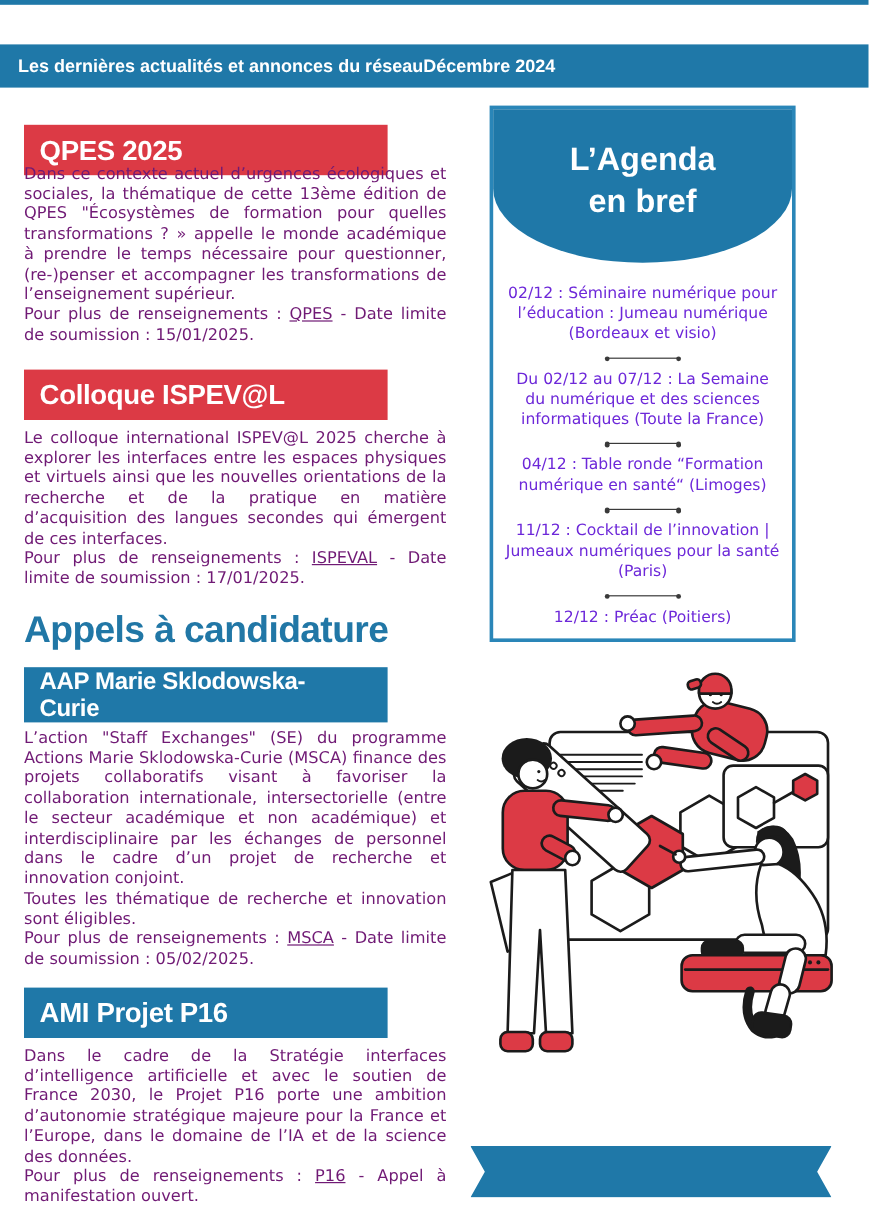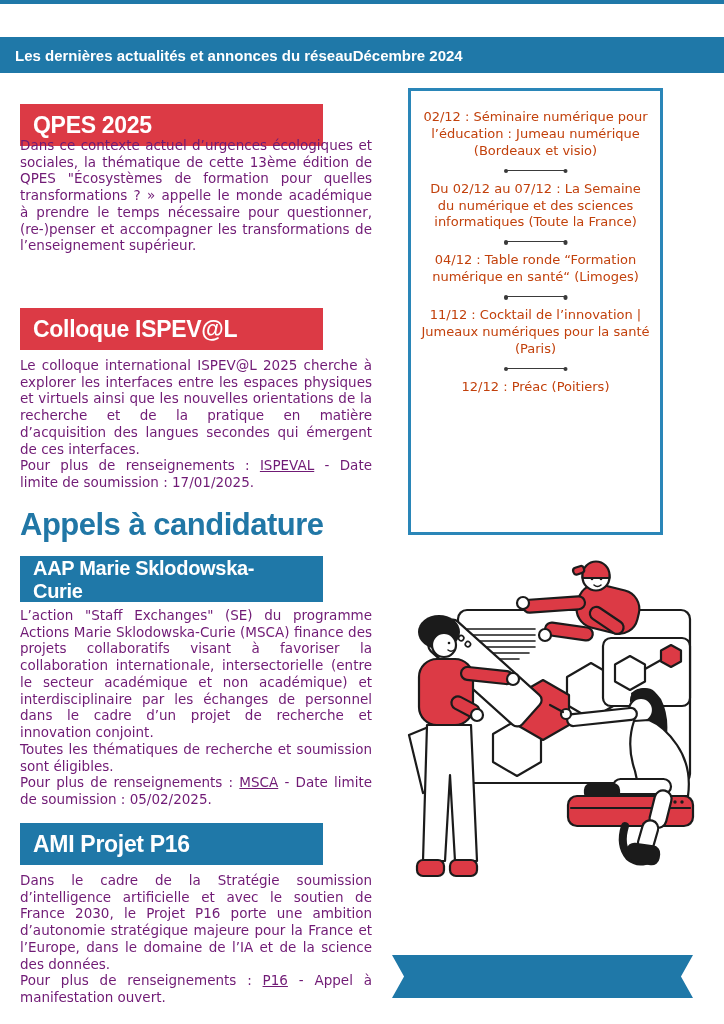--- a/index.html
+++ b/index.html
@@ -22,21 +22,21 @@
   .h2{position:absolute;left:20px;top:507px;margin:0;color:#2177A6;
         font-family:"Liberation Sans",sans-serif;font-weight:bold;font-size:31px;letter-spacing:-0.5px;}
   
   .agenda{position:absolute;left:408px;top:88px;width:255px;height:447px;box-sizing:border-box;
         border:3px solid #2A86B8;background:#fff;}
   .agenda-head{height:128px;background:#1F78A8;border-bottom-left-radius:50% 62px;
         border-bottom-right-radius:50% 62px;display:flex;flex-direction:column;justify-content:center;
         align-items:center;color:#fff;font-family:"Liberation Sans",sans-serif;font-weight:bold;
         font-size:27px;line-height:1.3;padding-bottom:8px;box-sizing:border-box;}
   .agenda-items{padding:18px 10px 0 10px;display:flex;flex-direction:column;align-items:center;}
-  .agenda-item{width:228px;font-size:13px;line-height:1.3;text-align:center;color:#c2410c;}
+  .agenda-item{width:228px;font-size:13px;line-height:1.3;text-align:center;color:#6d28d9;}
   .divider{position:relative;width:64px;height:5px;margin:8px auto;}
   .divider::before{content:"";position:absolute;left:2px;right:2px;top:2px;border-top:1.6px solid #3a3a3a;}
   .divider::after{content:"";position:absolute;left:0;top:1px;width:4.5px;height:4.5px;border-radius:50%;
         background:#3a3a3a;box-shadow:59.5px 0 0 #3a3a3a;}
   .illu{position:absolute;left:405px;top:543px;width:300px;height:350px;}
   .ribbon{position:absolute;left:392px;top:955px;width:301px;height:43px;background:#1F78A8;
         clip-path:polygon(0 0,100% 0,96% 50%,100% 100%,0 100%,4% 50%);}
 </style>
 </head>
 <body>
@@ -48,50 +48,55 @@
   <div class="top-banner">
     <span>Les dernières actualités et annonces du réseau</span>
     <span>Décembre 2024</span>
   </div>
 
   <div class="ban red" style="top:88px;margin-top:16px;">
     <span>QPES 2025</span>
   </div>
   <div class="para" style="top:137px;">
     <p>Dans ce contexte actuel d’urgences écologiques et sociales, la thématique de cette 13ème édition de QPES "Écosystèmes de formation pour quelles transformations ? » appelle le monde académique à prendre le temps nécessaire pour questionner, (re-)penser et accompagner les transformations de l’enseignement supérieur.</p>
+    <p><span>Pour plus de renseignements : </span><span class="link">QPES</span><span> - Date limite de soumission : 15/01/2025.</span></p>
   </div>
 
   <div class="ban red" style="top:308px;">
     <span>Colloque ISPEV@L</span>
   </div>
   <div class="para" style="top:357px;">
     <p>Le colloque international ISPEV@L 2025 cherche à explorer les interfaces entre les espaces physiques et virtuels ainsi que les nouvelles orientations de la recherche et de la pratique en matière d’acquisition des langues secondes qui émergent de ces interfaces.</p>
     <p><span>Pour plus de renseignements : </span><span class="link">ISPEVAL</span><span> - Date limite de soumission : 17/01/2025.</span></p>
   </div>
 
   <h2 class="h2">Appels à candidature</h2>
 
   <div class="ban blue two-line" style="top:556px;align-items:flex-end;">
     <span>AAP Marie Sklodowska-Curie</span>
   </div>
   <div class="para" style="top:607px;">
     <p>L’action "Staff Exchanges" (SE) du programme Actions Marie Sklodowska-Curie (MSCA) finance des projets collaboratifs visant à favoriser la collaboration internationale, intersectorielle (entre le secteur académique et non académique) et interdisciplinaire par les échanges de personnel dans le cadre d’un projet de recherche et innovation conjoint.</p>
-    <p>Toutes les thématiques de recherche et soumission sont éligibles.</p>
+    <p>Toutes les thématique de recherche et innovation sont éligibles.</p>
     <p><span>Pour plus de renseignements : </span><span class="link">MSCA</span><span> - Date limite de soumission : 05/02/2025.</span></p>
   </div>
 
   <div class="ban blue" style="top:823px;">
     <span>AMI Projet P16</span>
   </div>
   <div class="para" style="top:872px;">
-    <p>Dans le cadre de la Stratégie soumission d’intelligence artificielle et avec le soutien de France 2030, le Projet P16 porte une ambition d’autonomie stratégique majeure pour la France et l’Europe, dans le domaine de l’IA et de la science des données.</p>
+    <p>Dans le cadre de la Stratégie interfaces d’intelligence artificielle et avec le soutien de France 2030, le Projet P16 porte une ambition d’autonomie stratégique majeure pour la France et l’Europe, dans le domaine de l’IA et de la science des données.</p>
     <p><span>Pour plus de renseignements : </span><span class="link">P16</span><span> - Appel à manifestation ouvert.</span></p>
   </div>
 
   <div class="agenda">
+    <div class="agenda-head">
+      <span>L’Agenda</span>
+      <span>en bref</span>
+    </div>
     <div class="agenda-items">
       <div class="agenda-item">02/12  : Séminaire numérique pour l’éducation : Jumeau numérique (Bordeaux et visio)</div>
       <div class="divider"></div>
       <div class="agenda-item">Du 02/12 au 07/12 : La Semaine du numérique et des sciences informatiques (Toute la France)</div>
       <div class="divider"></div>
       <div class="agenda-item">04/12 : Table ronde “Formation numérique en santé“ (Limoges)</div>
       <div class="divider"></div>
       <div class="agenda-item">11/12 : Cocktail de l’innovation | Jumeaux numériques pour la santé (Paris)</div>
       <div class="divider"></div>
       <div class="agenda-item">12/12 : Préac (Poitiers)</div>

